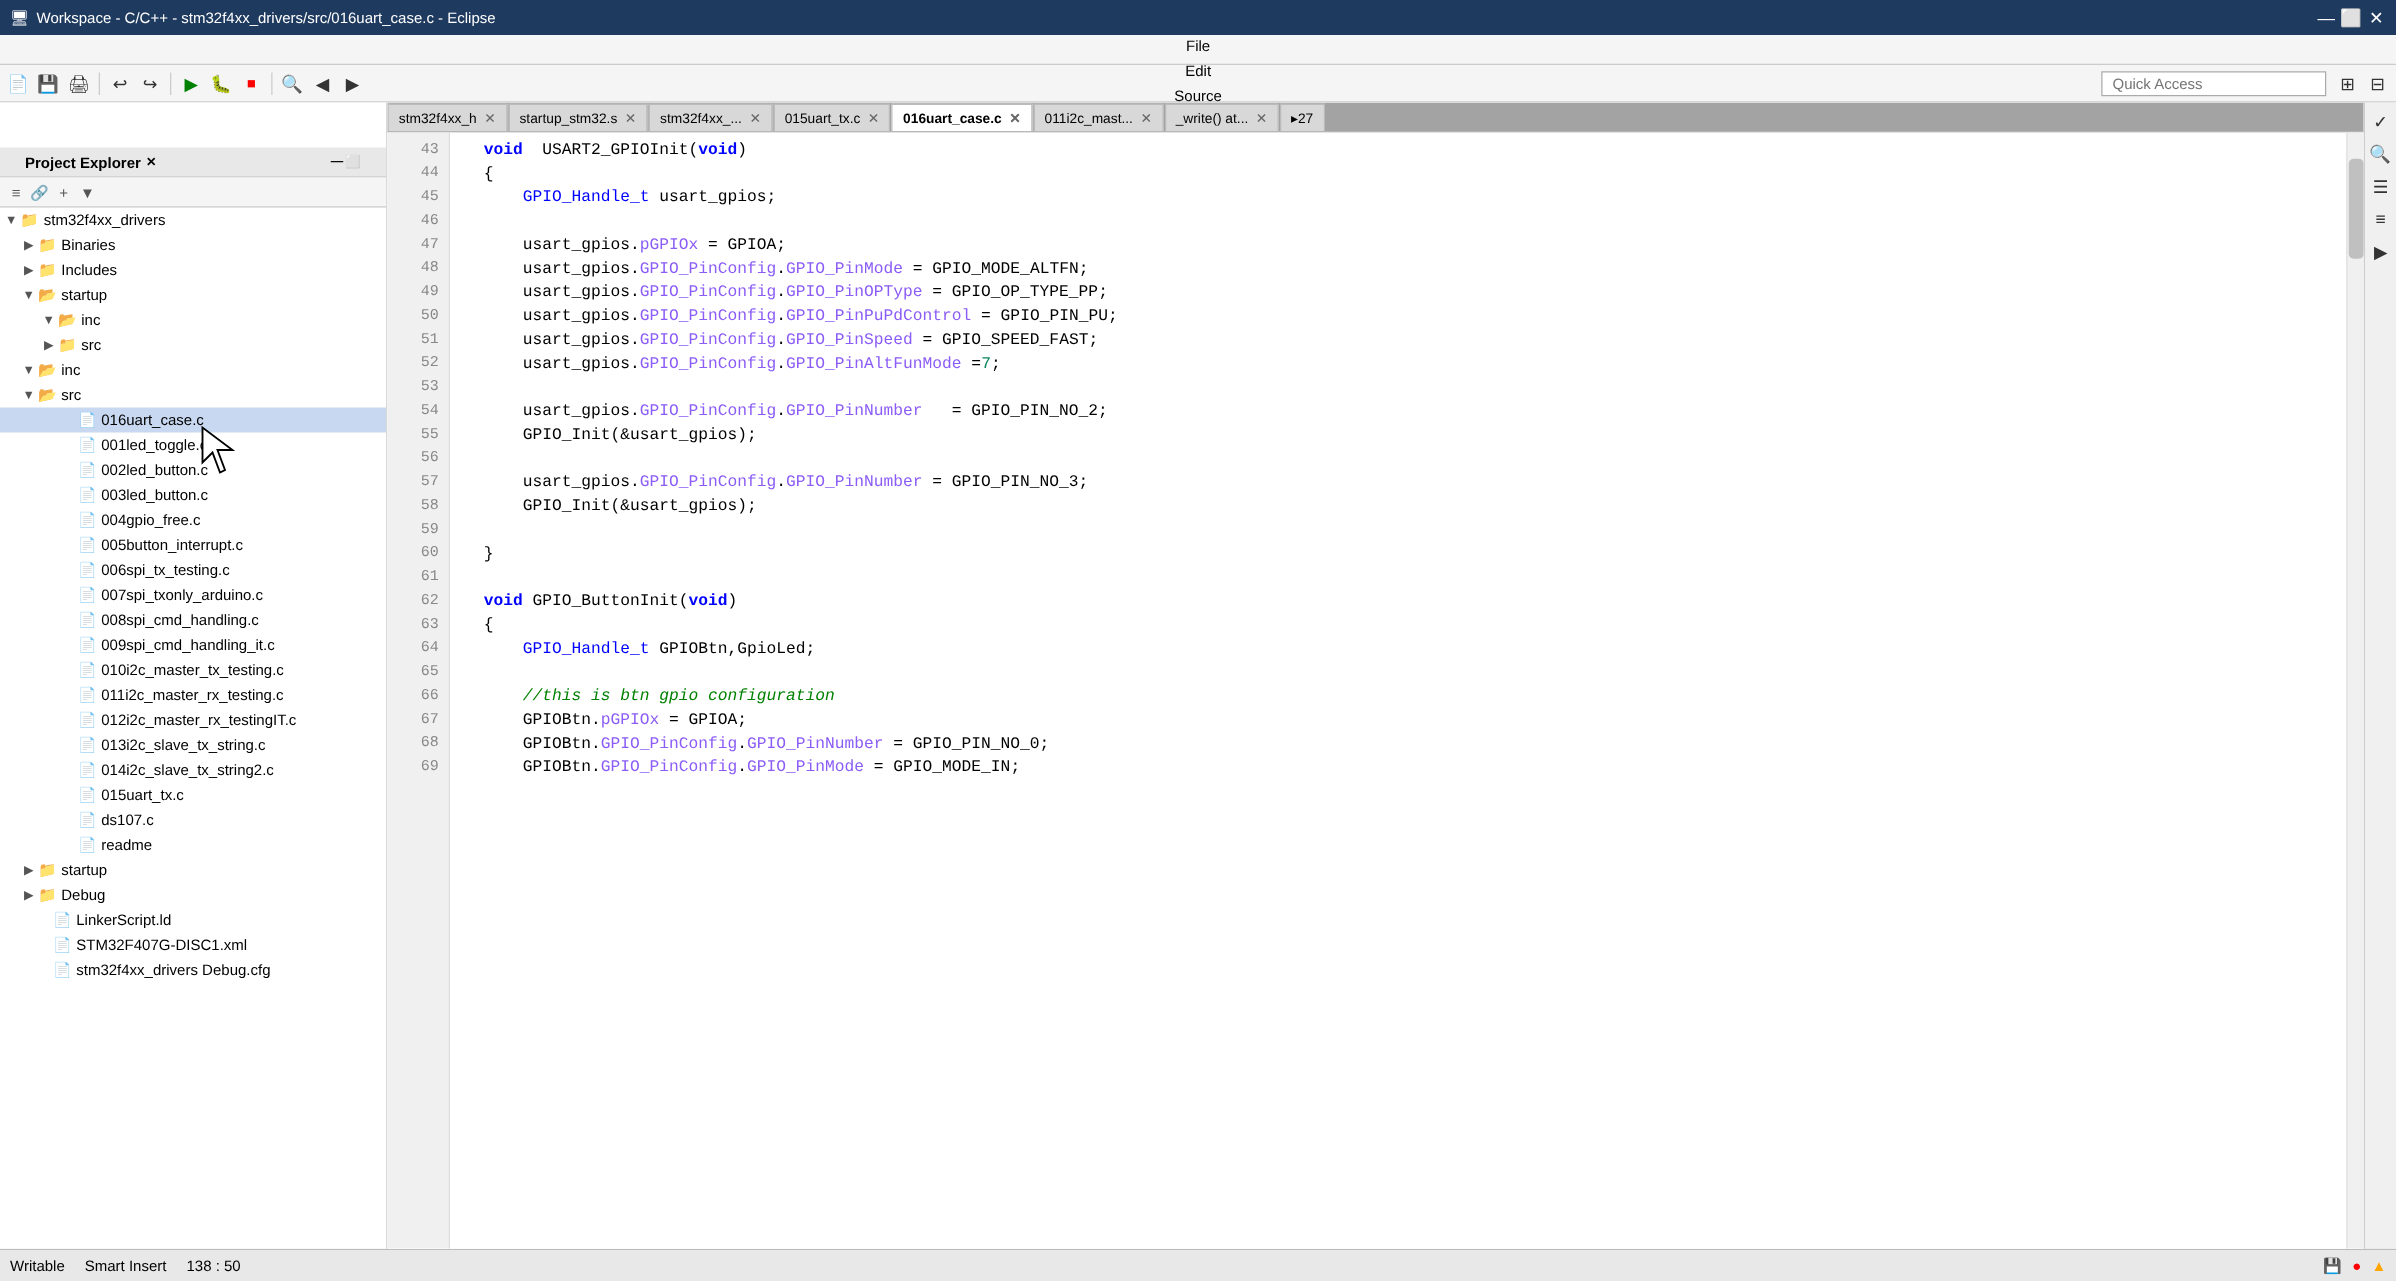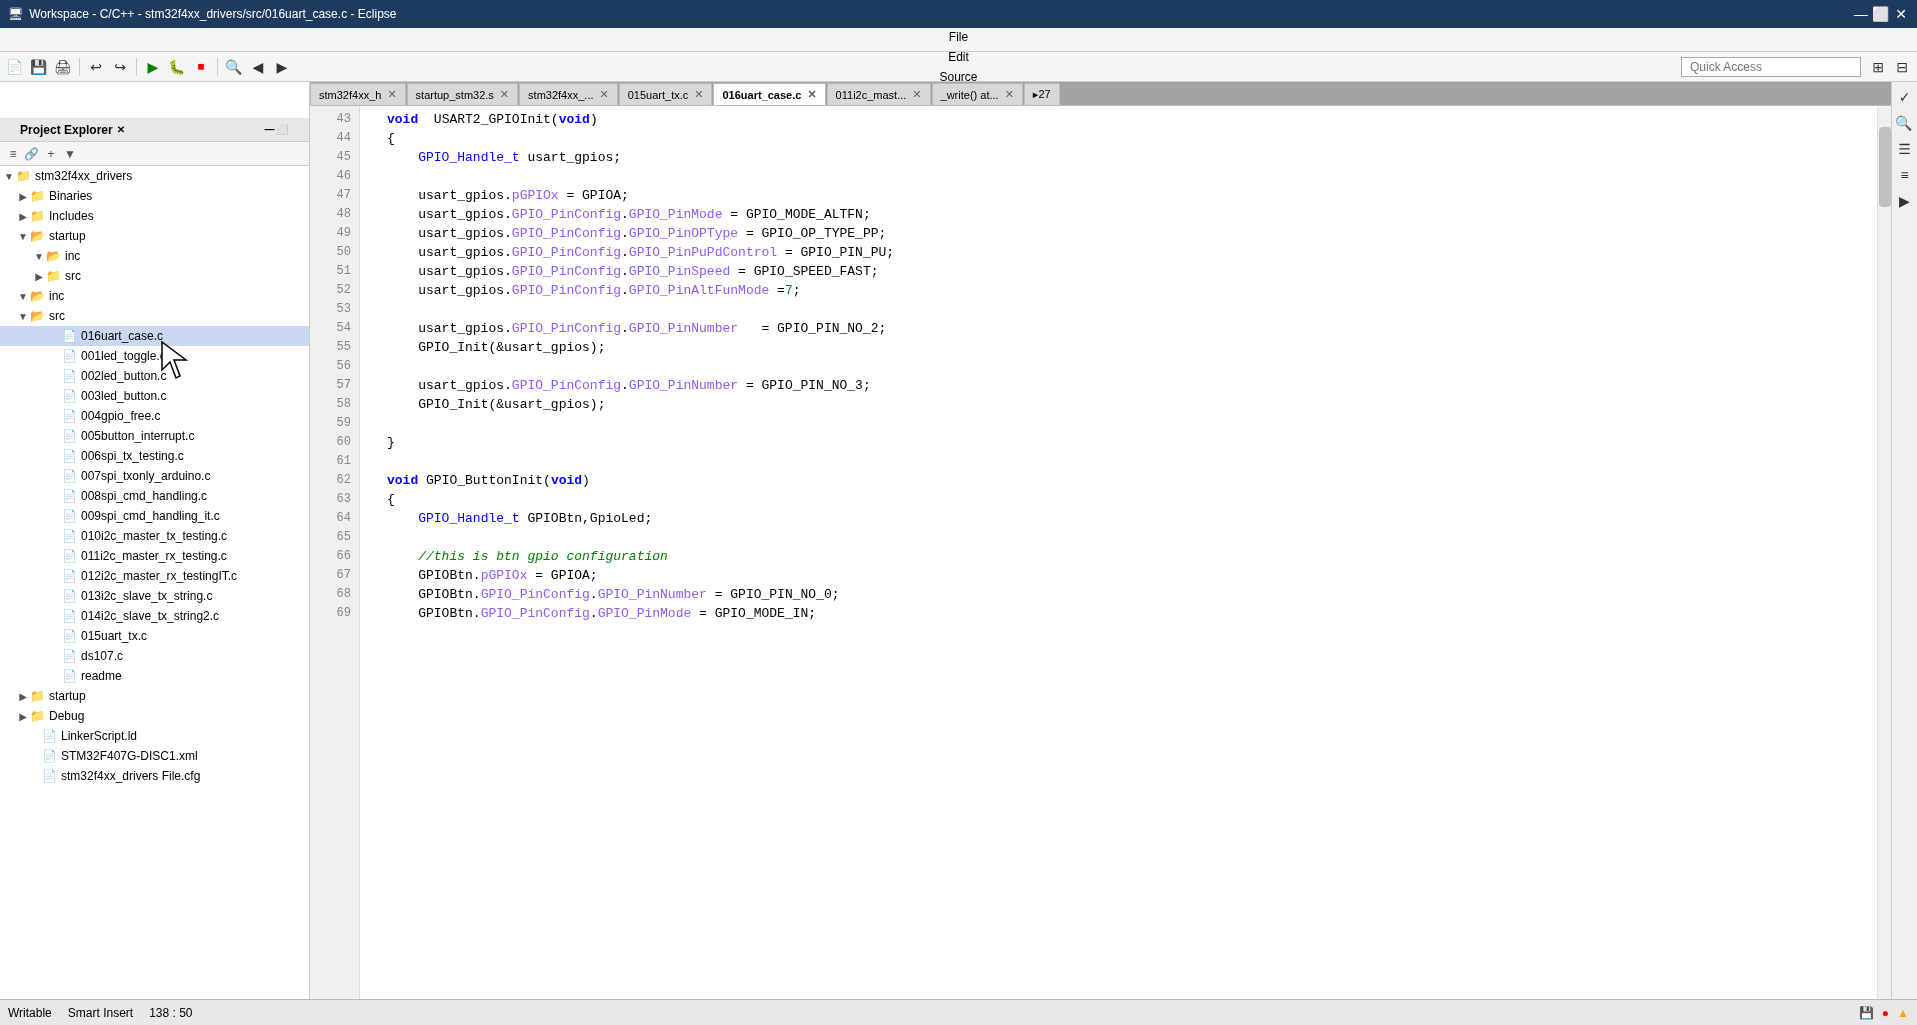--- a/index.html
+++ b/index.html
@@ -487,21 +487,21 @@
 
       <div class="tree-item" style="padding-left:28px;">
         <span class="tree-arrow">&nbsp;</span>
         <span class="tree-icon" style="color:#4a7dcb;">📄</span>
         <span class="tree-label">STM32F407G-DISC1.xml</span>
       </div>
 
       <div class="tree-item" style="padding-left:28px;">
         <span class="tree-arrow">&nbsp;</span>
         <span class="tree-icon" style="color:#4a7dcb;">📄</span>
-        <span class="tree-label">stm32f4xx_drivers File.cfg</span>
+        <span class="tree-label">stm32f4xx_drivers Debug.cfg</span>
       </div>
     </div>
   </div>
 
   <div id="editor-area">
 
     <div id="tab-bar">
       <div class="tab">
         <span>stm32f4xx_h</span>
         <span class="tab-close">✕</span>

